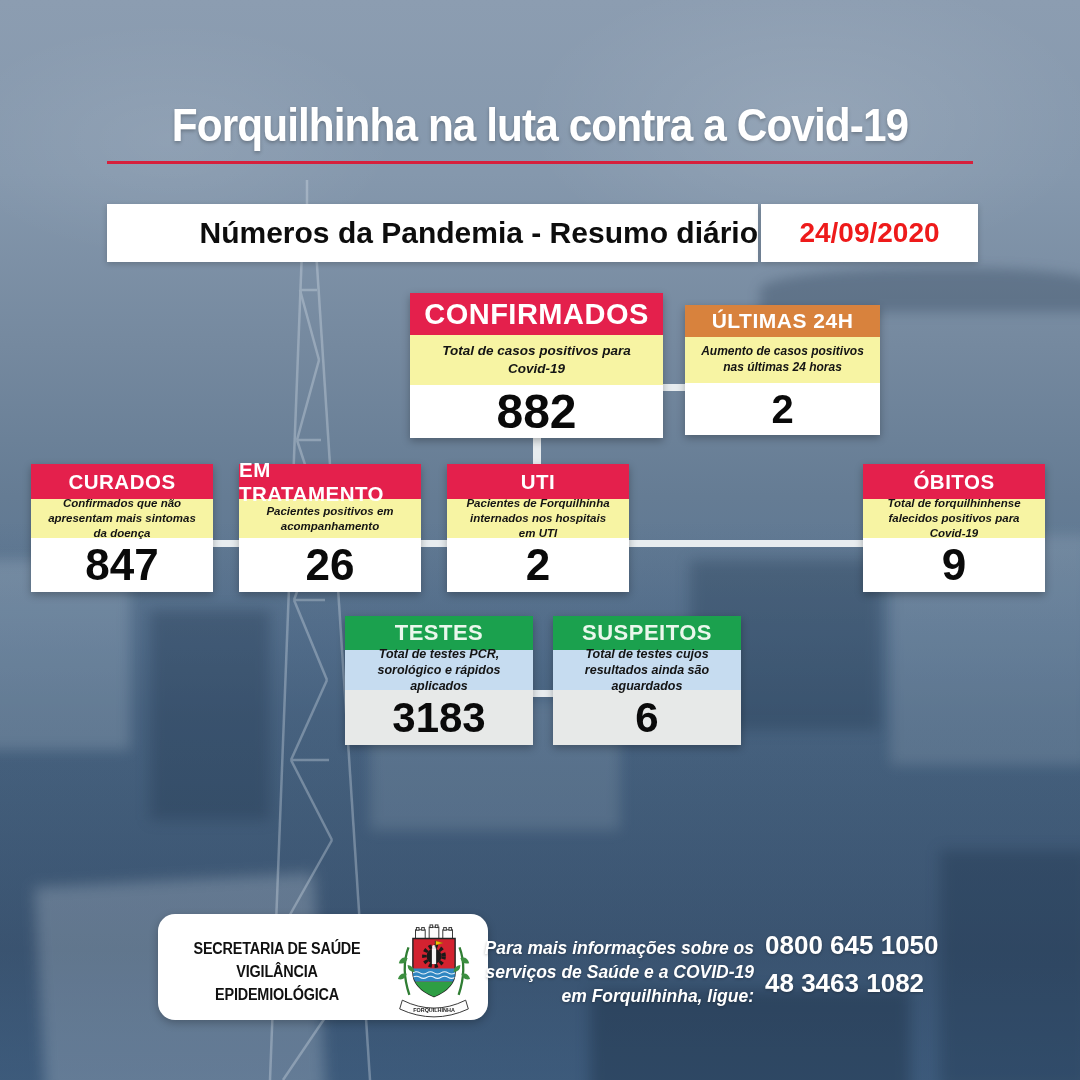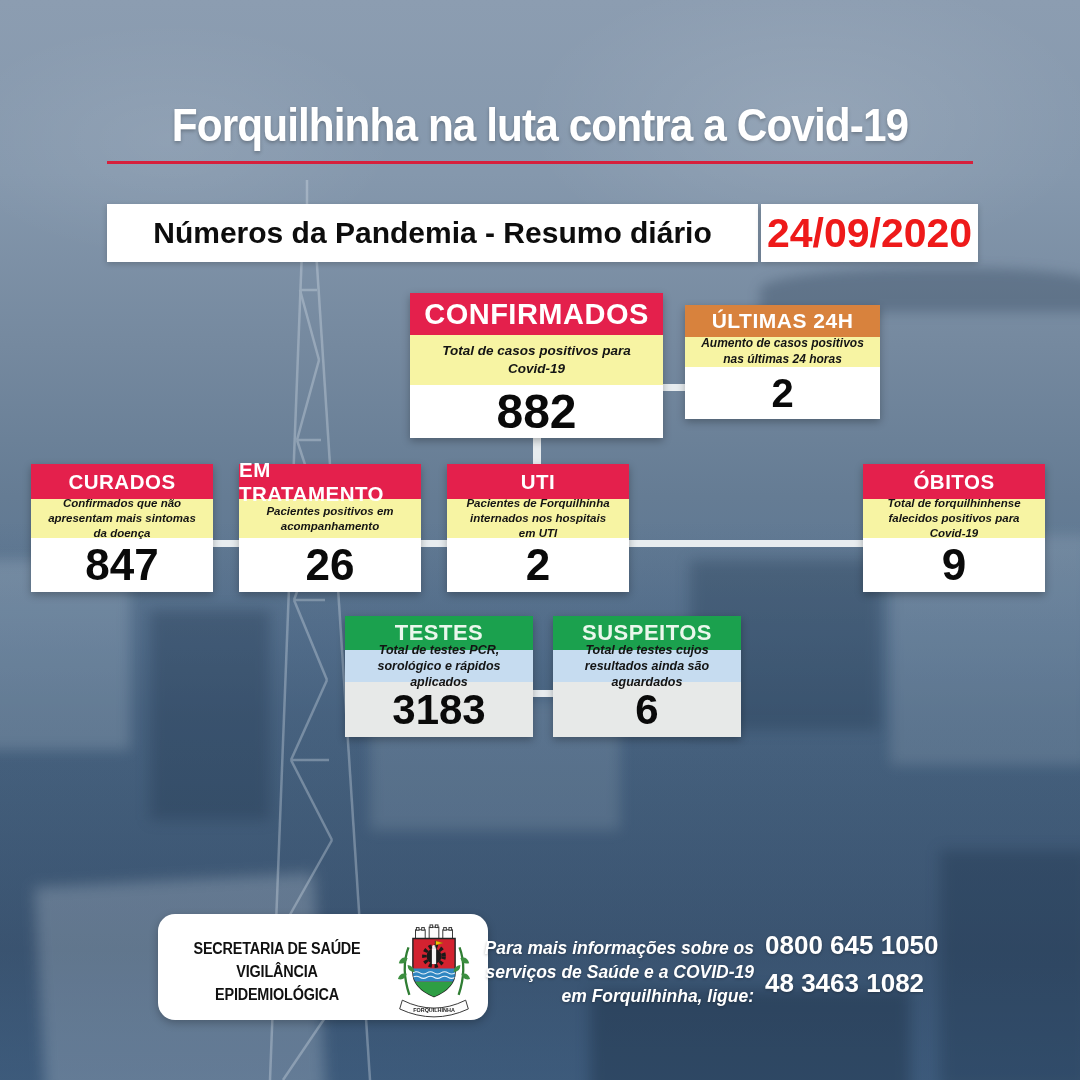--- a/index.html
+++ b/index.html
@@ -24,25 +24,25 @@
   .b7{left:940px;top:850px;width:150px;height:240px;background:rgba(24,44,66,.30);}
   .b8{left:370px;top:700px;width:250px;height:130px;background:rgba(208,224,238,.15);}
   .tower{left:250px;top:180px;width:140px;height:900px;opacity:.33;}
   .tower line{stroke:#dde6ee;stroke-width:2.5;}
   
   .title{position:absolute;left:0;top:98px;width:1080px;text-align:center;color:#fff;
     font-size:46px;font-weight:bold;letter-spacing:-1px;transform:scaleX(.92);
     text-shadow:0 2px 4px rgba(0,0,0,.25);}
   .title-rule{position:absolute;left:107px;top:161px;width:866px;height:3px;background:#d6203c;}
   .subtitle-bar{position:absolute;left:107px;top:204px;width:651px;height:58px;background:#fff;
-    display:flex;align-items:center;justify-content:center;box-shadow:0 2px 6px rgba(0,0,0,.2);}
+    display:flex;align-items:center;justify-content:flex-end;box-shadow:0 2px 6px rgba(0,0,0,.2);}
   .subtitle-bar span{font-size:30px;font-weight:bold;color:#0d0d0d;}
   .date-box{position:absolute;left:761px;top:204px;width:217px;height:58px;background:#fff;
     display:flex;align-items:center;justify-content:center;box-shadow:0 2px 6px rgba(0,0,0,.2);}
-  .date-box span{font-size:41px;font-weight:bold;color:#ee1a1a;}
+  .date-box span{font-size:28px;font-weight:bold;color:#ee1a1a;}
   
   .conn{position:absolute;background:#e7ecef;}
   
   .card{position:absolute;box-shadow:0 3px 8px rgba(0,0,0,.28);}
   .card .head{display:flex;align-items:center;justify-content:center;color:#fff;font-weight:bold;letter-spacing:.5px;}
   .card .head.red{background:#e4204c;}
   .card .head.orange{background:#d8823d;}
   .card .head.green{background:#1ba14e;color:#eaf7ec;}
   .card .desc{display:flex;align-items:center;justify-content:center;text-align:center;
     font-style:italic;font-weight:bold;color:#141414;line-height:1.3;padding:0 16px;box-sizing:border-box;}
@@ -50,30 +50,30 @@
   .card .desc.blue{background:#c6dcf0;}
   .card .value{display:flex;align-items:center;justify-content:center;background:#fff;
     font-weight:bold;color:#0a0a0a;}
   .card .value.gray{background:#e7e9e8;}
   .c-conf{left:410px;top:293px;width:253px;}
   .c-conf .head{height:42px;font-size:29px;}
   .c-conf .desc{height:50px;font-size:13.5px;}
   .c-conf .value{height:53px;font-size:48px;}
   .c-24h{left:685px;top:305px;width:195px;}
   .c-24h .head{height:32px;font-size:21px;}
-  .c-24h .desc{height:30px;font-size:12px;}
+  .c-24h .desc{height:46px;font-size:12px;}
   .c-24h .value{height:52px;font-size:40px;}
   .c-r2{top:464px;width:182px;}
   .c-r2 .head{height:35px;font-size:20.5px;}
   .c-r2 .desc{height:39px;font-size:11.5px;}
   .c-r2 .value{height:54px;font-size:44px;}
   .c-curados{left:31px;} .c-trat{left:239px;} .c-uti{left:447px;} .c-enf{left:655px;} .c-obitos{left:863px;}
   .c-r3{top:616px;width:188px;}
   .c-r3 .head{height:34px;font-size:22px;}
-  .c-r3 .desc{height:32px;font-size:12.5px;}
+  .c-r3 .desc{height:40px;font-size:12.5px;}
   .c-r3 .value{height:55px;font-size:42px;}
   .c-testes{left:345px;} .c-susp{left:553px;}
   
   .info-bar{position:absolute;left:118px;top:777px;width:844px;height:106px;
     background:rgba(199,219,239,.94);border-radius:5px;
     display:flex;flex-direction:column;align-items:center;justify-content:center;
     text-align:center;color:#101010;font-size:22.5px;line-height:30px;padding:0 28px;box-sizing:border-box;}
   .info-bar .url{font-weight:bold;}
   
   .footer-box{position:absolute;left:158px;top:914px;width:330px;height:106px;background:#fff;

